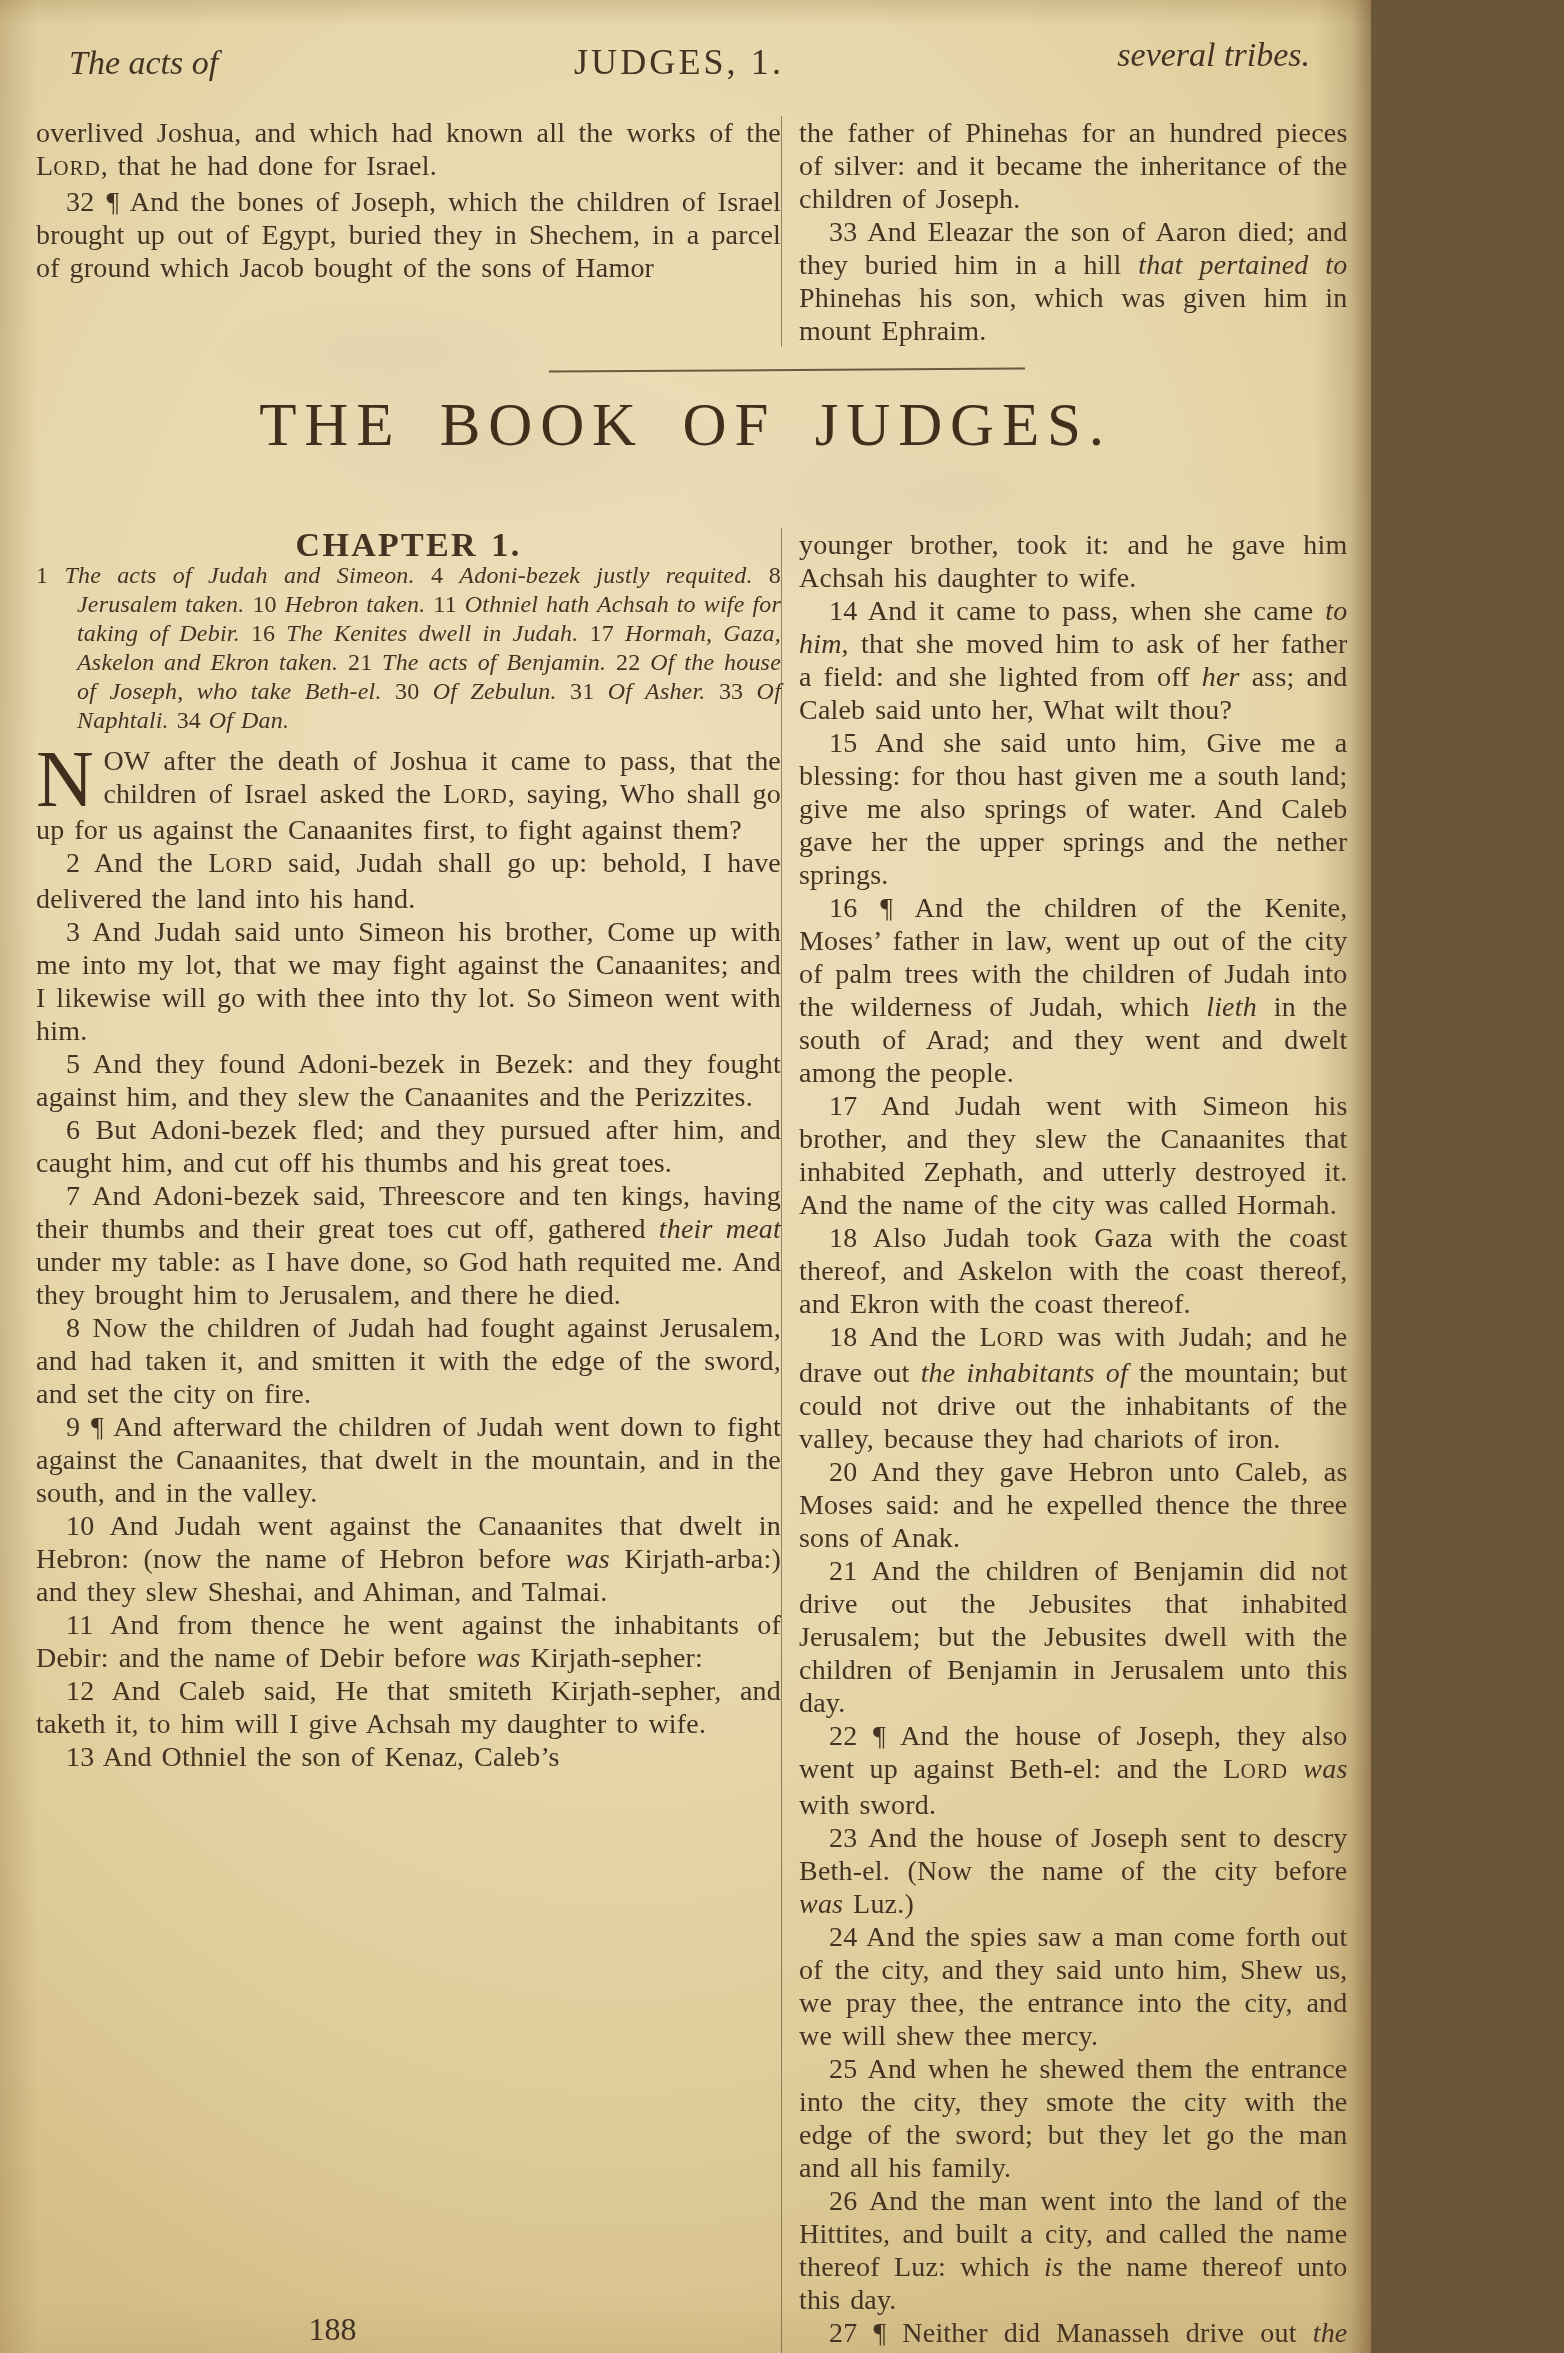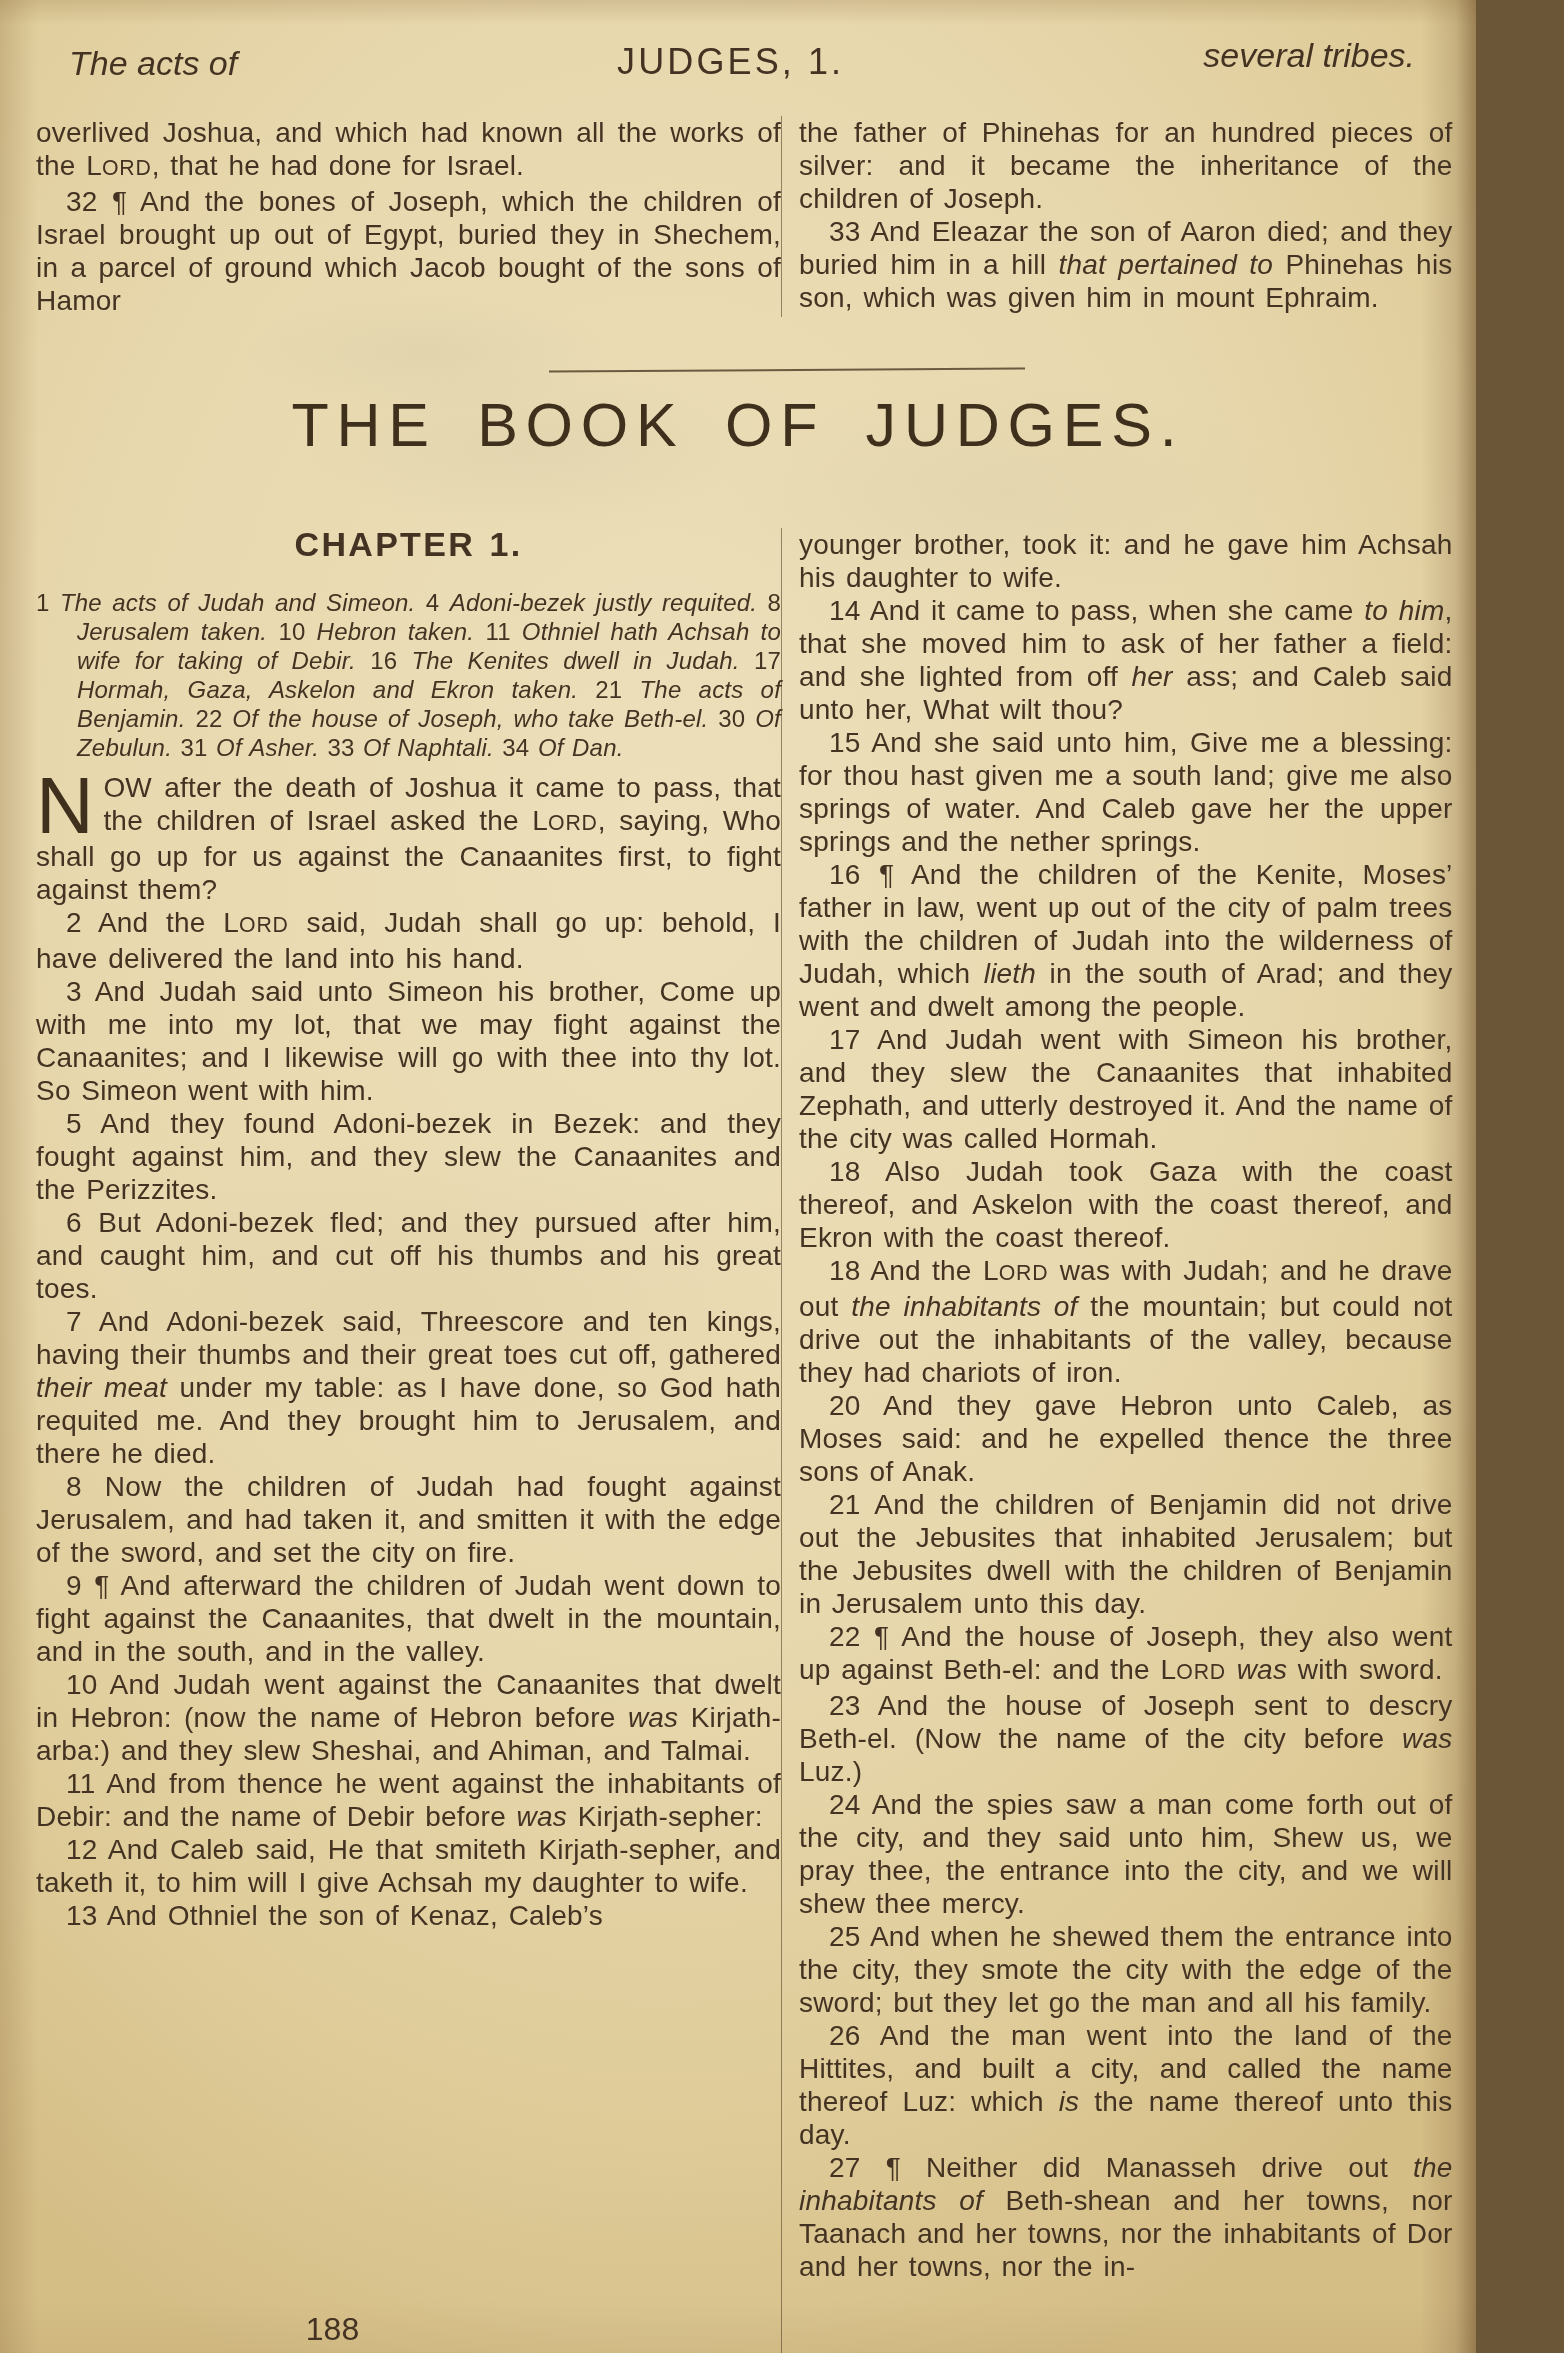--- a/index.html
+++ b/index.html
@@ -1,20 +1,20 @@
 <!DOCTYPE html>
 <html style="font-size:12.5px"><head>
 <meta charset="utf-8">
 <style>
   html,body{margin:0;padding:0;background:#6b5638;}
   .page{
     position:relative;
-    width:1476px;height:2354px;
+    width:1371px;height:2354px;
     overflow:hidden;
-    font-family:Liberation Sans, sans-serif;
+    font-family:Liberation Serif, serif;
     color:#443322;
     background:
       linear-gradient(to left, rgba(116,86,48,0.62) 0px, rgba(116,86,48,0.22) 20.3px, rgba(116,86,48,0) 55px),
       linear-gradient(to right, rgba(140,108,62,0.28) 0px, rgba(140,108,62,0) 38px),
       linear-gradient(to bottom, rgba(150,118,68,0.26) 0px, rgba(150,118,68,0) 25px),
       linear-gradient(to top, rgba(150,118,68,0.10) 0px, rgba(150,118,68,0) 55px),
       radial-gradient(ellipse 1174px 1643px at 45% 35%, #ecdfba 0%, #e8d8ae 50%, #decb98 80%, #d5bd86 100%);
   }
   .page::before{
     content:"";position:absolute;inset:0;pointer-events:none;
@@ -34,21 +34,21 @@
   .prelude .col-l{flex:0 0 745px;}
   .prelude .col-r{flex:1;border-left:1.6px solid rgba(75,56,32,0.55);padding-left:17px;}
   
   .title-rule{position:absolute;top:369px;left:549px;width:476px;height:2.3px;background:rgba(72,54,32,0.78);transform:rotate(-0.35deg);}
   .book-title{position:absolute;top:390px;left:0;right:0;text-align:center;font-size:61px;letter-spacing:7.8px;word-spacing:15.6px;color:#3e301d;}
   
   .main{position:absolute;top:528px;bottom:0;left:36px;right:23.5px;display:flex;align-items:stretch;overflow:hidden;}
   .main .col-l{flex:0 0 745px;}
   .main .col-r{flex:1;border-left:1.6px solid rgba(75,56,32,0.55);padding-left:17px;}
   .col{font-size:28px;line-height:33px;text-align:justify;letter-spacing:0.2px;word-spacing:2.7px;}
-  .chapter-head{text-align:center;font-size:34px;letter-spacing:2.3px;margin:0 0 27px 0;}
+  .chapter-head{text-align:center;font-size:34px;letter-spacing:2.3px;margin:0 0 0 0;}
   .par{margin:0;text-indent:30px;}
   .par.cont{text-indent:0;}
   .par.summary{font-size:24px;line-height:29px;letter-spacing:0.2px;word-spacing:1.6px;
     padding-left:41px;text-indent:-41px;margin-bottom:9.4px;}
   .it{font-style:italic;}
   .lord .sc{font-size:0.76em;letter-spacing:0.8px;}
   .dropcap{float:left;font-size:80px;line-height:64px;padding:3.1px 9.4px 0 0;color:#3e301d;}
   .pagenum{position:absolute;bottom:6.3px;left:258px;width:149px;text-align:center;font-size:32px;}
 </style>
 </head>

